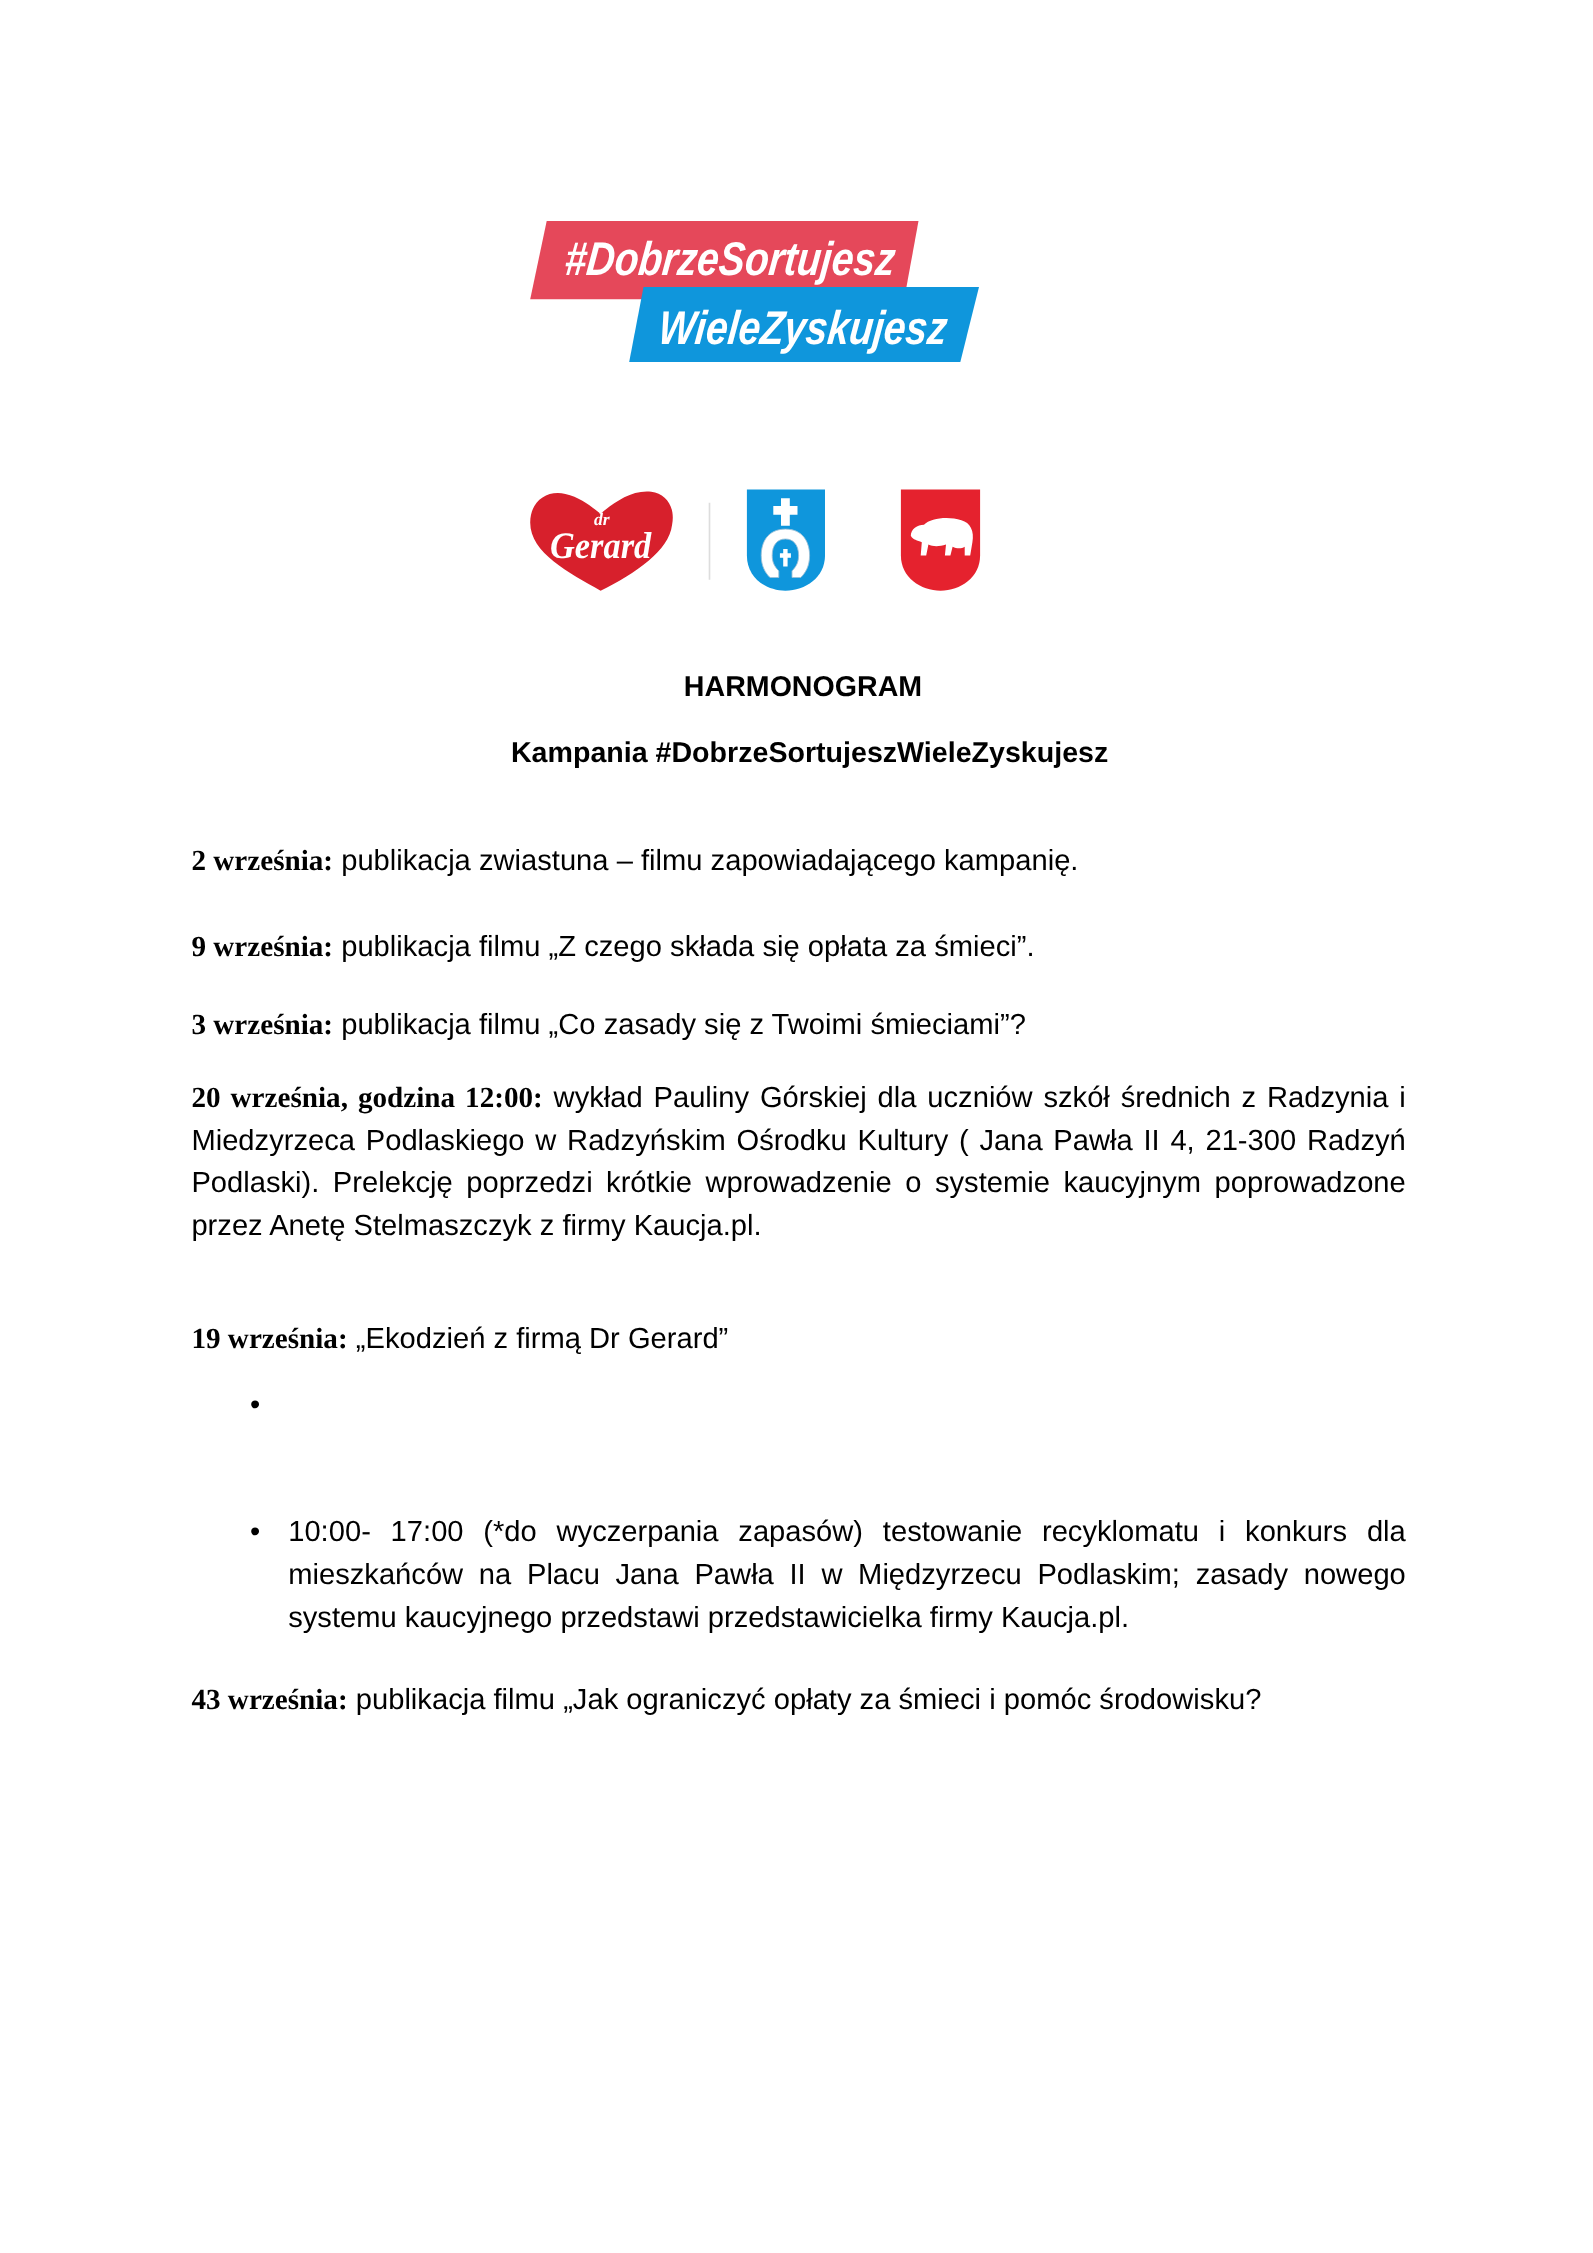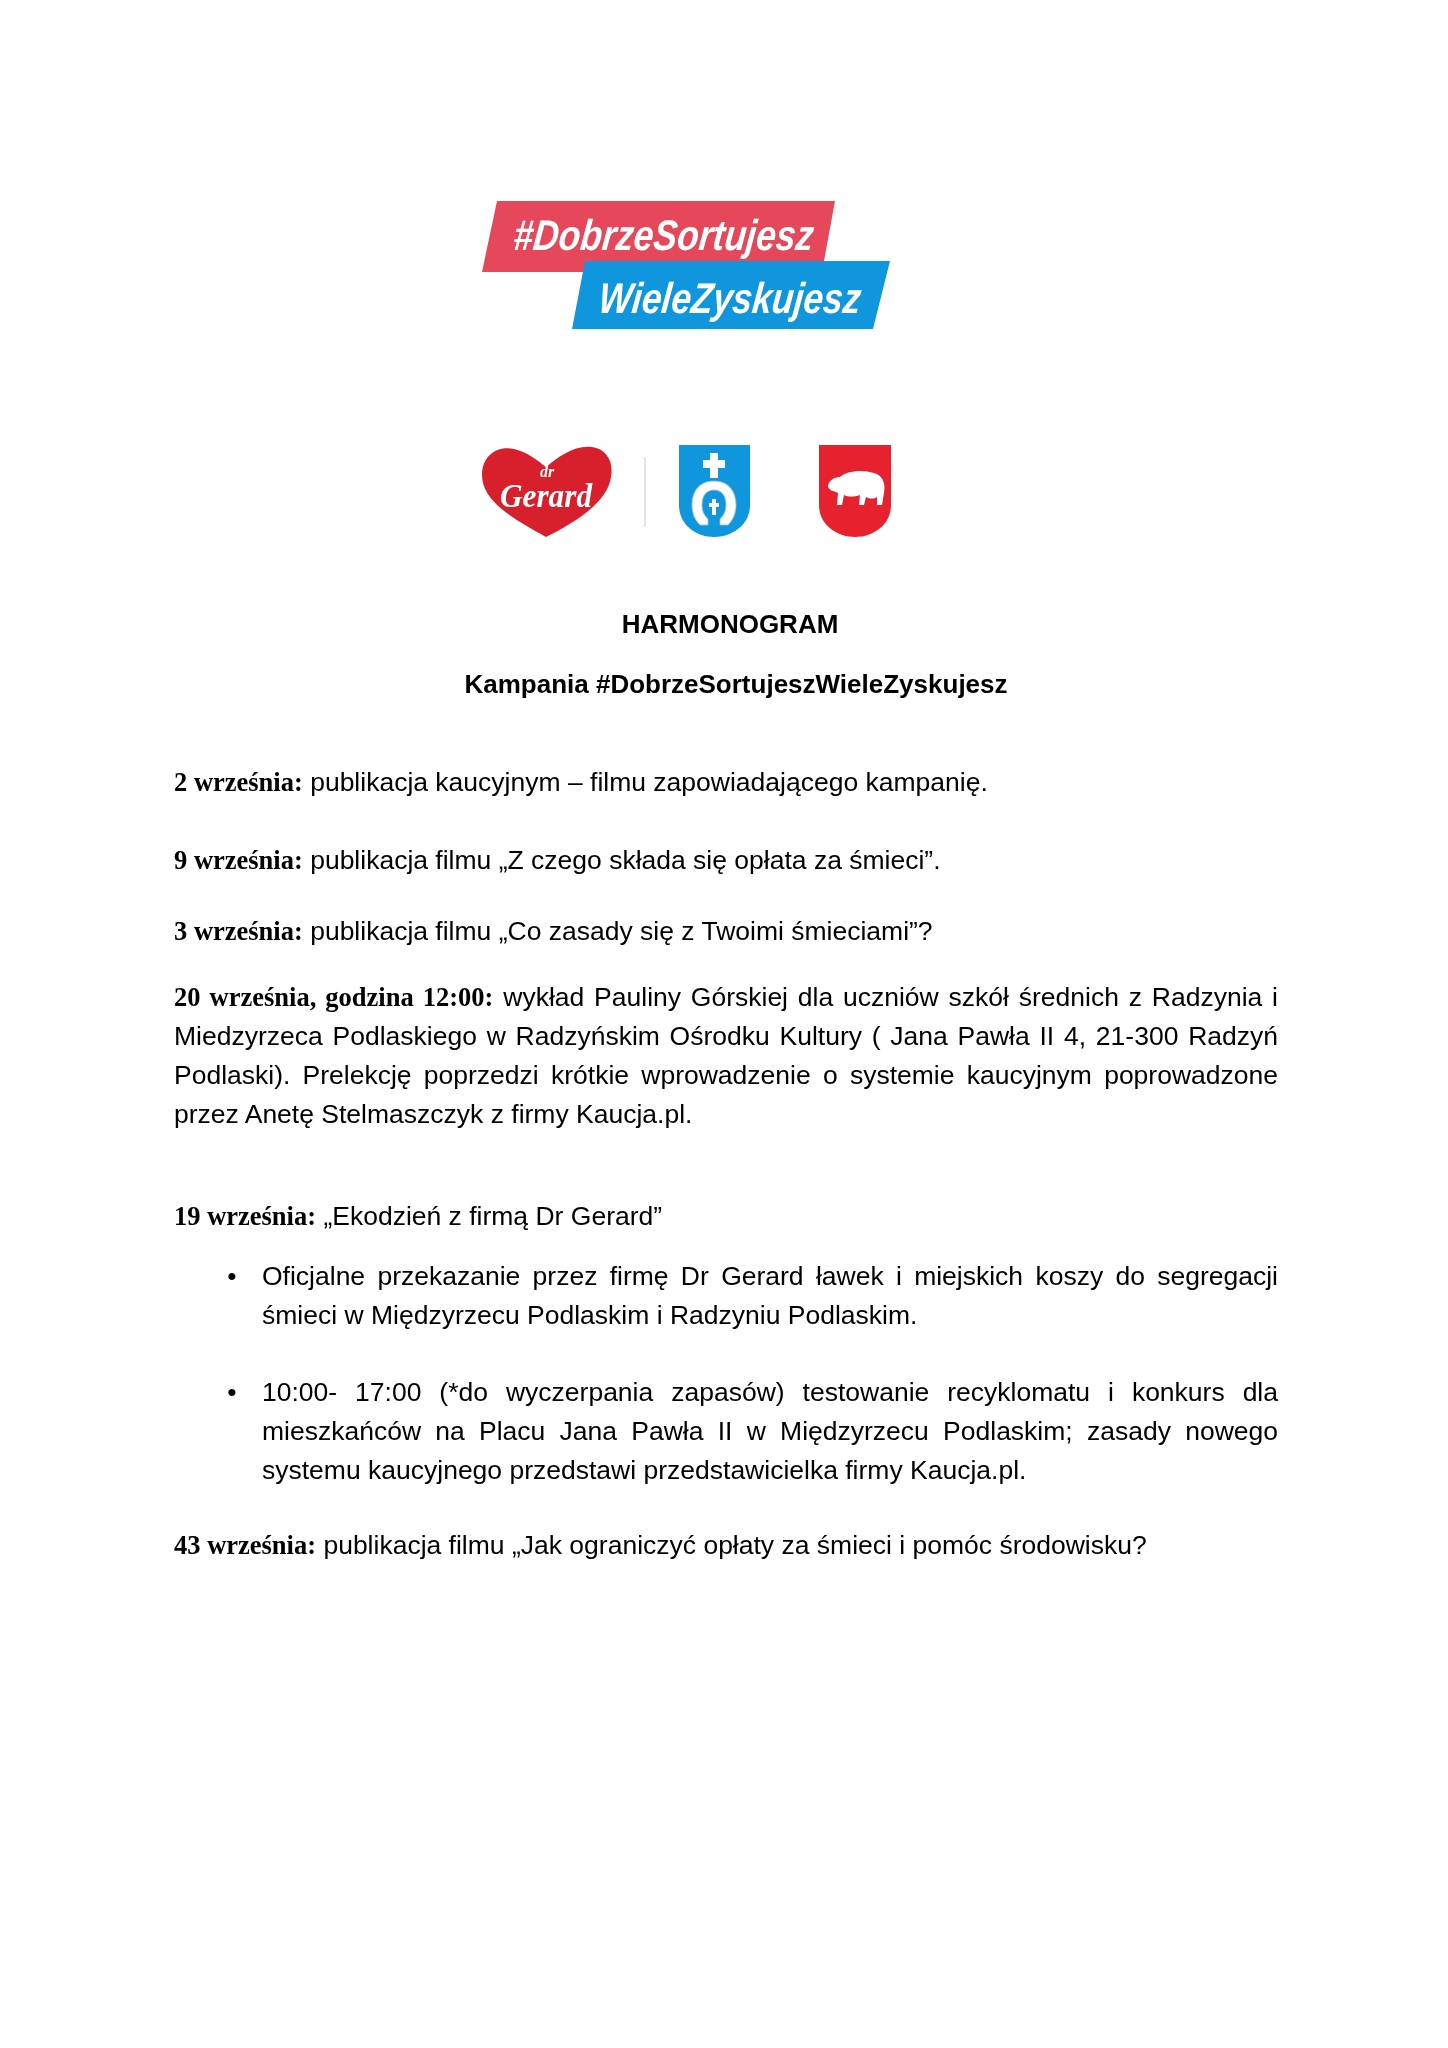--- a/index.html
+++ b/index.html
@@ -57,38 +57,37 @@
       <path d="M341,4 L413,4 L413,64 C413,84 395,96 377,96 C359,96 341,84 341,64 Z" fill="#e5222e"></path>
       <path d="M350,46 C350,40 356,36 362,36 C368,30 384,28 396,32 C404,34 408,42 406,52 L404,64 L399,64 L399,56 C396,58 392,58 388,56 L386,64 L381,64 L382,54 C376,56 370,56 366,54 L364,64 L359,64 L360,52 C356,50 352,50 350,46 Z" fill="#fff"></path>
     </g>
   </svg>
 </div>
 
 <div id="title-main" class="abs title">HARMONOGRAM</div>
 <div id="title-sub" class="abs title">Kampania #DobrzeSortujeszWieleZyskujesz</div>
 
 <div class="abs para" style="top:763px;">
-  <b>2 września:</b><span> publikacja kaucyjnym – filmu zapowiadającego kampanię.</span>
+  <b>2 września:</b><span> publikacja zwiastuna – filmu zapowiadającego kampanię.</span>
 </div>
 <div class="abs para" style="top:841px;">
   <b>9 września:</b><span> publikacja filmu „Z czego składa się opłata za śmieci”.</span>
 </div>
 <div class="abs para" style="top:912px;">
   <b>3 września:</b><span> publikacja filmu „Co zasady się z Twoimi śmieciami”?</span>
 </div>
 <div class="abs para" style="top:978px;">
   <b>20 września, godzina 12:00:</b><span> wykład Pauliny Górskiej dla uczniów szkół średnich z Radzynia i Miedzyrzeca Podlaskiego w Radzyńskim Ośrodku Kultury ( Jana Pawła II 4, 21-300 Radzyń Podlaski). Prelekcję poprzedzi krótkie wprowadzenie o systemie kaucyjnym poprowadzone przez Anetę Stelmaszczyk z firmy Kaucja.pl.</span>
 </div>
 <div class="abs para" style="top:1173px;margin-top:24px;">
   <b>19 września:</b><span> „Ekodzień z firmą Dr Gerard”</span>
 </div>
 
 <div class="abs bullet-item" style="top:1257px;">
   <span class="bullet-dot">•</span>
-  <span>Oficjalne przekazanie przez firmę Dr Gerard ławek i miejskich koszy do segregacji śmieci w Międzyrzecu Podlaskim i Radzyniu Podlaskim.</span>
 </div>
 <div class="abs bullet-item" style="top:1373px;">
   <span class="bullet-dot">•</span>
   <span>10:00- 17:00 (*do wyczerpania zapasów) testowanie recyklomatu i konkurs dla mieszkańców na Placu Jana Pawła II w Międzyrzecu Podlaskim; zasady nowego systemu kaucyjnego przedstawi przedstawicielka firmy Kaucja.pl.</span>
 </div>
 
 <div class="abs para" style="top:1526px;">
   <b>43 września:</b><span> publikacja filmu „Jak ograniczyć opłaty za śmieci i pomóc środowisku?</span>
 </div>
 

